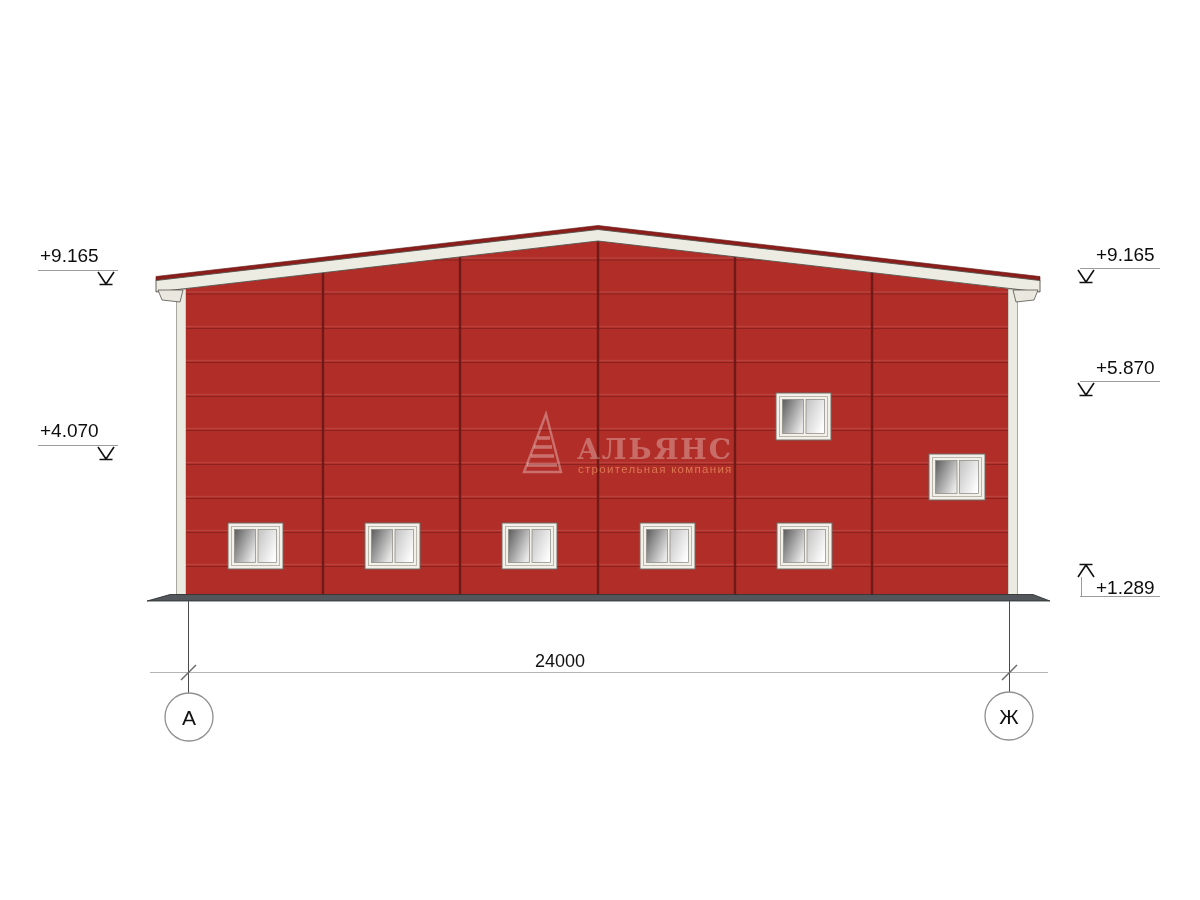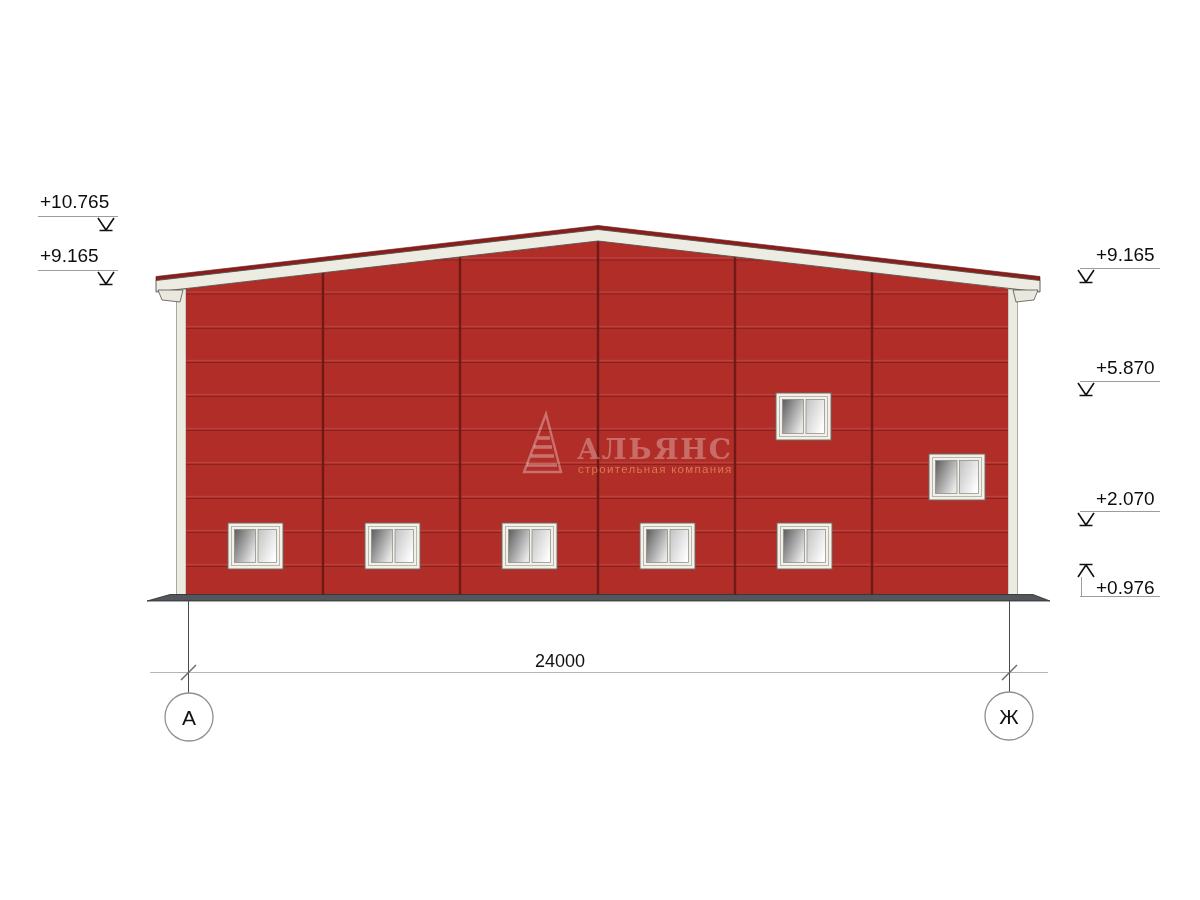--- a/index.html
+++ b/index.html
@@ -159,58 +159,51 @@
       <line x1="1002" y1="680" x2="1017" y2="665" stroke="#6b6b6b" stroke-width="1.5"></line>
       <text class="dim-text" x="560" y="667" text-anchor="middle">24000</text>
       <circle cx="189" cy="717" r="24" fill="#ffffff" stroke="#909090" stroke-width="1.3"></circle>
       <text class="axis-text" x="189" y="724.5" text-anchor="middle">А</text>
       <circle cx="1009" cy="716" r="24" fill="#ffffff" stroke="#909090" stroke-width="1.3"></circle>
       <text class="axis-text" x="1009" y="723.5" text-anchor="middle">Ж</text>
     </g>
   </svg>
 
 
-  <div class="mark" style="left:38px;top:191px;width:120px;height:46px;">
-    <span class="lbl" style="left:2px;top:0;">+10.765</span>
-    <div class="ln" style="left:0;top:25px;width:80px;"></div>
-    <svg class="ar" style="left:58px;top:26px;" viewBox="0 0 20 15">
-        <path d="M2 1 L10 13 L18 1 M3.5 13.5 H16.5"></path>
-      </svg>
-  </div>
   <div class="mark" style="left:38px;top:245px;width:120px;height:46px;">
     <span class="lbl" style="left:2px;top:0;">+9.165</span>
     <div class="ln" style="left:0;top:25px;width:80px;"></div>
     <svg class="ar" style="left:58px;top:26px;" viewBox="0 0 20 15">
         <path d="M2 1 L10 13 L18 1 M3.5 13.5 H16.5"></path>
       </svg>
   </div>
+  <div class="mark" style="left:38px;top:420px;width:120px;height:46px;">
+    <span class="lbl" style="left:2px;top:0;">+4.070</span>
+    <div class="ln" style="left:0;top:25px;width:80px;"></div>
+    <svg class="ar" style="left:58px;top:26px;" viewBox="0 0 20 15">
+        <path d="M2 1 L10 13 L18 1 M3.5 13.5 H16.5"></path>
+      </svg>
+  </div>
 
   <div class="mark" style="left:1076px;top:244px;width:110px;height:46px;">
     <span class="lbl" style="left:20px;top:0;">+9.165</span>
     <div class="ln" style="left:4px;top:24px;width:80px;"></div>
     <svg class="ar" style="left:0;top:25px;" viewBox="0 0 20 15">
         <path d="M2 1 L10 13 L18 1 M3.5 13.5 H16.5"></path>
       </svg>
   </div>
   <div class="mark" style="left:1076px;top:357px;width:110px;height:46px;">
     <span class="lbl" style="left:20px;top:0;">+5.870</span>
     <div class="ln" style="left:4px;top:24px;width:80px;"></div>
     <svg class="ar" style="left:0;top:25px;" viewBox="0 0 20 15">
         <path d="M2 1 L10 13 L18 1 M3.5 13.5 H16.5"></path>
       </svg>
   </div>
-  <div class="mark" style="left:1076px;top:488px;width:110px;height:46px;">
-    <span class="lbl" style="left:20px;top:0;">+2.070</span>
-    <div class="ln" style="left:4px;top:23px;width:80px;"></div>
-    <svg class="ar" style="left:0;top:24px;" viewBox="0 0 20 15">
-        <path d="M2 1 L10 13 L18 1 M3.5 13.5 H16.5"></path>
-      </svg>
-  </div>
   <div class="mark" style="left:1076px;top:563px;width:110px;height:50px;">
     <svg class="ar" style="left:0;top:0;" viewBox="0 0 20 15">
         <path d="M2 14 L10 2 L18 14 M3.5 1.5 H16.5"></path>
       </svg>
-    <span class="lbl" style="left:20px;top:14px;">+0.976</span>
+    <span class="lbl" style="left:20px;top:14px;">+1.289</span>
     <div class="tail" style="left:4.5px;top:14px;height:19px;"></div>
     <div class="ln" style="left:4px;top:33px;width:80px;"></div>
   </div>
 
 </div>
 
 </body></html>

